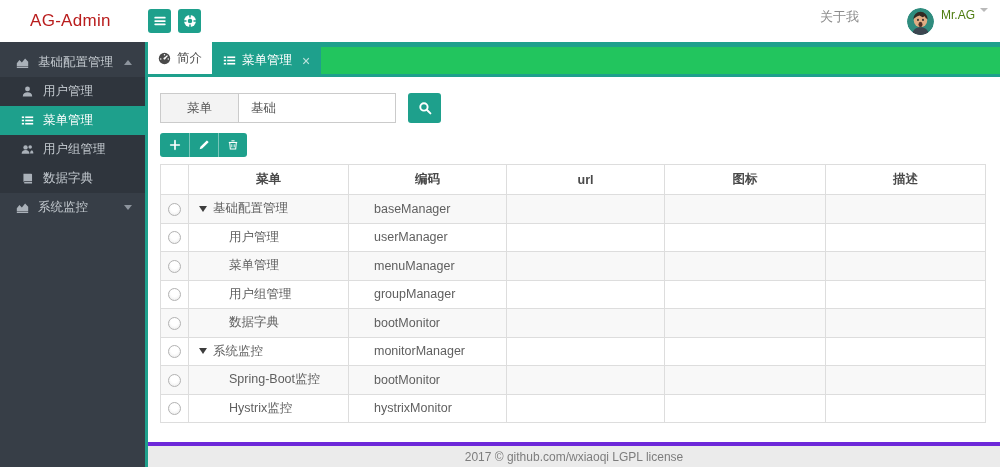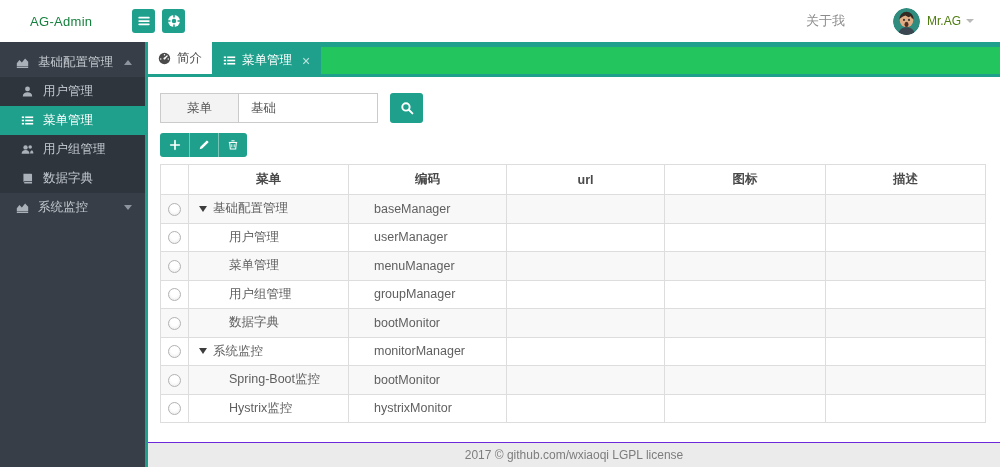--- a/index.html
+++ b/index.html
@@ -4,27 +4,27 @@
 <style>
   html,body{margin:0;padding:0;}
   body{
     width:1000px;height:467px;overflow:hidden;background:#fff;
     font-family:"Liberation Sans","DejaVu Sans",sans-serif;
     -webkit-font-smoothing:antialiased;
   }
   .ic{width:13px;height:13px;display:block;}
   
   .topbar{height:42px;display:flex;align-items:center;background:#fff;}
-  .brand{flex:none;width:132px;box-sizing:border-box;padding-left:30px;
-         font-size:13px;color:#15803d;letter-spacing:.3px;}
+  .brand{flex:none;width:148px;box-sizing:border-box;padding-left:30px;
+         font-size:17px;color:#b91c1c;letter-spacing:.3px;}
   .tbtn{width:23px;height:24px;background:#1ea08c;border:none;border-radius:3px;
         display:flex;align-items:center;justify-content:center;color:#fff;
         margin-right:7px;padding:0;cursor:pointer;}
   .tbtn .ic{width:14px;height:14px;}
-  .topbar-right{margin-left:auto;display:flex;align-items:center;padding-right:26px;}
+  .topbar-right{margin-left:auto;display:flex;align-items:flex-start;padding-right:12px;}
   .about{font-size:13px;color:#8b8b8b;margin-right:48px;cursor:pointer;}
   .avatar{width:27px;height:27px;border-radius:50%;display:block;}
   .uname{font-size:12px;color:#4d7c0f;margin-left:7px;cursor:pointer;}
   .ucaret{width:0;height:0;border-left:4px solid transparent;border-right:4px solid transparent;
           border-top:4px solid;color:#b9b9b9;margin-left:5px;}
   
   .shell{display:flex;height:425px;}
   .sidebar{flex:none;width:148px;box-sizing:border-box;background:#373e47;
            border-right:3px solid #1ea08c;padding-top:6px;}
   .sitem{height:29px;display:flex;align-items:center;gap:9px;cursor:pointer;
@@ -50,21 +50,21 @@
   .tab.inactive .ic{color:#4a4a4a;}
   .tab.active{height:27px;margin-top:5px;padding:0 11px;background:#1ea08c;color:#fff;}
   .tab.active .ic{color:#fff;}
   .tclose{color:rgba(255,255,255,.72);font-size:14px;line-height:1;margin-left:4px;cursor:pointer;}
   .content{flex:1;padding:16px 15px 0 12px;min-height:0;}
   
   .search-row{display:flex;align-items:flex-start;}
   .igroup{display:flex;height:30px;}
   .iaddon{width:78px;box-sizing:border-box;background:#f3f3f3;border:1px solid #cbcbcb;border-right:none;
           display:flex;align-items:center;justify-content:center;font-size:12.5px;color:#555;}
-  .igroup input{width:140px;height:30px;box-sizing:border-box;border:1px solid #cbcbcb;
+  .igroup input{width:158px;height:30px;box-sizing:border-box;border:1px solid #cbcbcb;
           padding:0 12px;font-size:12.5px;color:#555;outline:none;
           font-family:"Liberation Sans","DejaVu Sans",sans-serif;}
   .sbtn{width:33px;height:30px;margin-left:12px;background:#1ea08c;border:none;border-radius:3px;
         display:flex;align-items:center;justify-content:center;color:#fff;cursor:pointer;padding:0;}
   .sbtn .ic{width:14px;height:14px;}
   
   .bgroup{display:flex;margin-top:10px;}
   .bgbtn{width:29px;height:24px;background:#1ea08c;border:none;padding:0;cursor:pointer;
          display:flex;align-items:center;justify-content:center;color:#fff;}
   .bgbtn + .bgbtn{border-left:1px solid rgba(255,255,255,.4);}
@@ -81,21 +81,21 @@
          border:1px solid #b3b3b3;background:radial-gradient(circle at 50% 38%,#fff 40%,#e7e7e7);
          vertical-align:middle;cursor:pointer;}
   td.c-name{text-align:left;}
   td.c-name.ind0{padding-left:10px;}
   td.c-name.ind1{padding-left:40px;}
   td.c-code{padding-left:25px;}
   .tcaret{display:inline-block;width:0;height:0;border-left:4.5px solid transparent;
           border-right:4.5px solid transparent;border-top:6px solid #3d3d3d;
           margin-right:6px;vertical-align:middle;cursor:pointer;}
   
-  .footer{flex:none;height:25px;background:#ebebeb;border-top:1px solid #6d28d9;box-sizing:border-box;
+  .footer{flex:none;height:25px;background:#ebebeb;border-top:4px solid #6d28d9;box-sizing:border-box;
           display:flex;align-items:center;justify-content:center;font-size:12px;color:#7d7d7d;}
 </style>
 </head>
 <body>
 
 <svg width="0" height="0" style="position:absolute" aria-hidden="true">
   <symbol id="i-bars" viewBox="0 0 16 16">
       <path d="M2.5 4.2h11M2.5 8h11M2.5 11.8h11" stroke="currentColor" stroke-width="2" stroke-linecap="round" fill="none"></path>
     </symbol>
   <symbol id="i-ring" viewBox="0 0 16 16">

